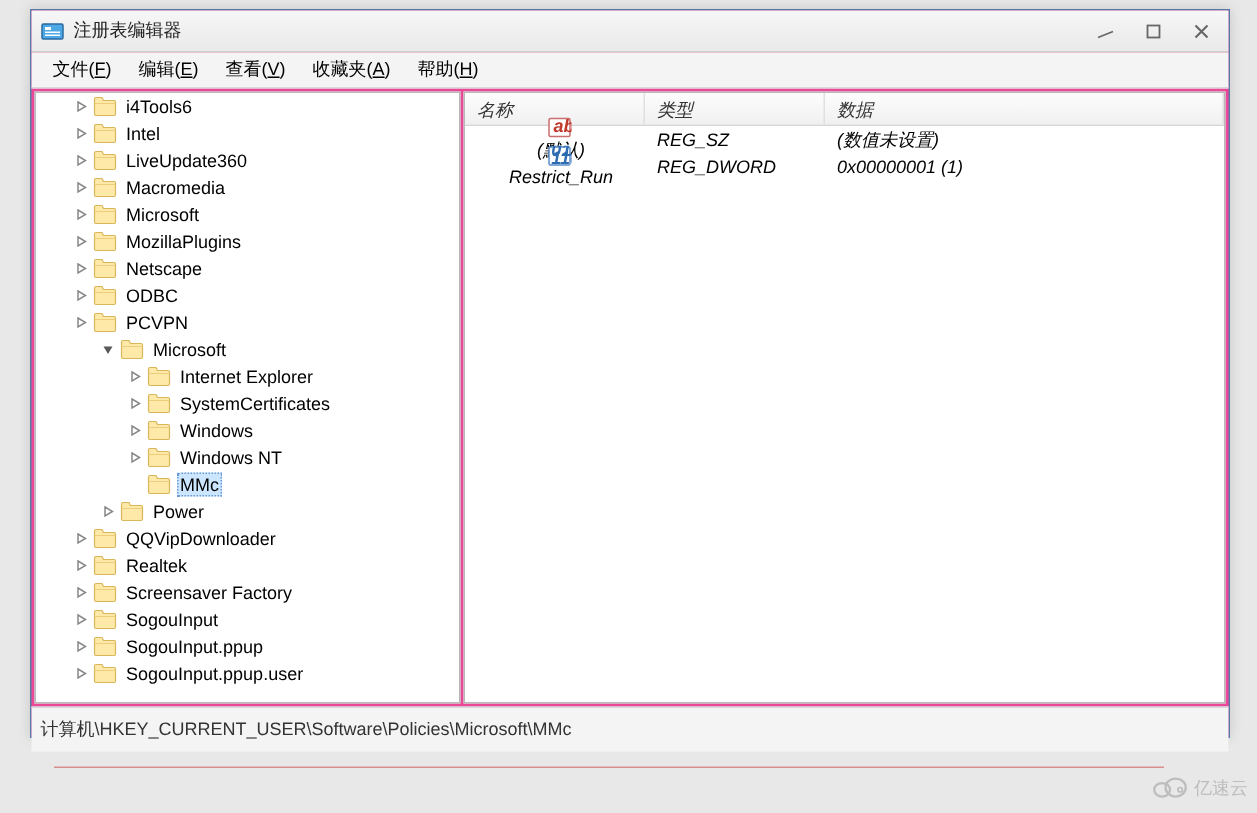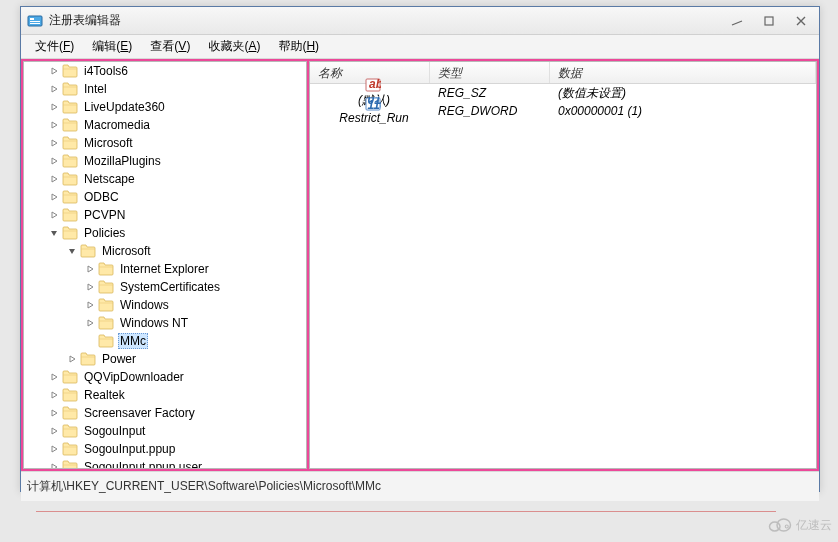--- a/index.html
+++ b/index.html
@@ -203,34 +203,20 @@
                 </svg>
               </span>
     <svg class="folder" viewBox="0 0 16 14">
                 <path d="M1 3 L1 12 Q1 13 2 13 L14 13 Q15 13 15 12 L15 4 Q15 3 14 3 L7 3 L6 1 L2 1 Q1 1 1 2 Z" fill="#ffe9a8" stroke="#d9b65a" stroke-width="0.8"></path>
                 <path d="M1 5 L15 5" stroke="#eac977" stroke-width="0.6"></path>
               </svg>
     <span class="label">PCVPN</span>
   </div>
           </li>
           <li>
-            <div class="node" style="padding-left:24px">
-    <span class="expander">
-                <svg viewBox="0 0 8 8">
-                  <path d="M1 2 L7 2 L4 7 Z" fill="#595959"></path>
-                </svg>
-              </span>
-    <svg class="folder" viewBox="0 0 16 14">
-                <path d="M1 3 L1 12 Q1 13 2 13 L14 13 Q15 13 15 12 L15 4 Q15 3 14 3 L7 3 L6 1 L2 1 Q1 1 1 2 Z" fill="#ffe9a8" stroke="#d9b65a" stroke-width="0.8"></path>
-                <path d="M1 5 L15 5" stroke="#eac977" stroke-width="0.6"></path>
-              </svg>
-    <span class="label">Policies</span>
-  </div>
-          </li>
-          <li>
             <div class="node" style="padding-left:42px">
     <span class="expander">
                 <svg viewBox="0 0 8 8">
                   <path d="M1 2 L7 2 L4 7 Z" fill="#595959"></path>
                 </svg>
               </span>
     <svg class="folder" viewBox="0 0 16 14">
                 <path d="M1 3 L1 12 Q1 13 2 13 L14 13 Q15 13 15 12 L15 4 Q15 3 14 3 L7 3 L6 1 L2 1 Q1 1 1 2 Z" fill="#ffe9a8" stroke="#d9b65a" stroke-width="0.8"></path>
                 <path d="M1 5 L15 5" stroke="#eac977" stroke-width="0.6"></path>
               </svg>

